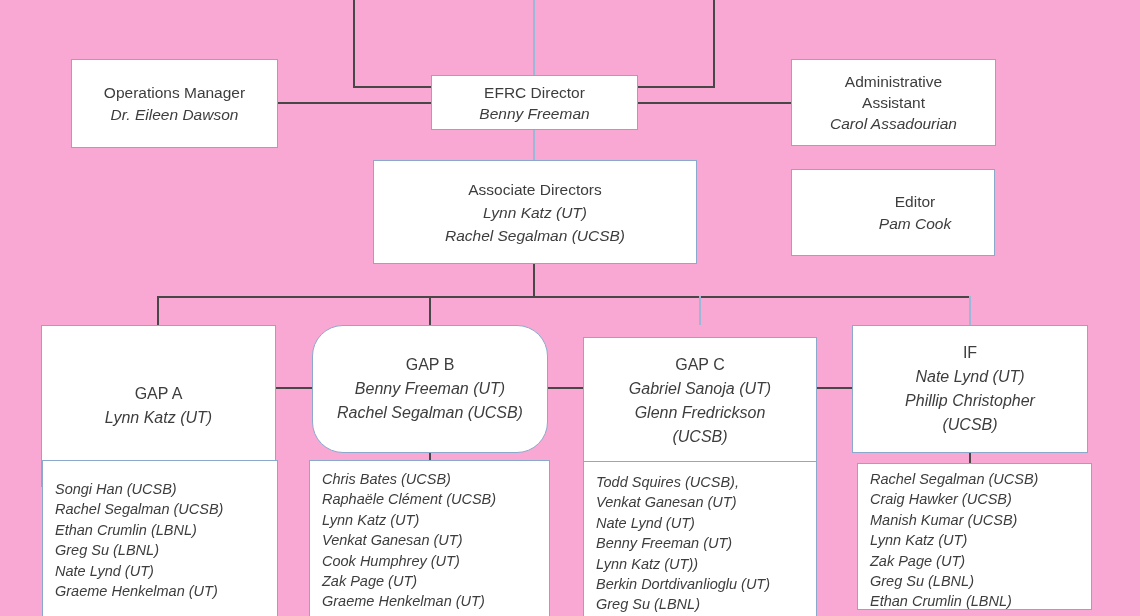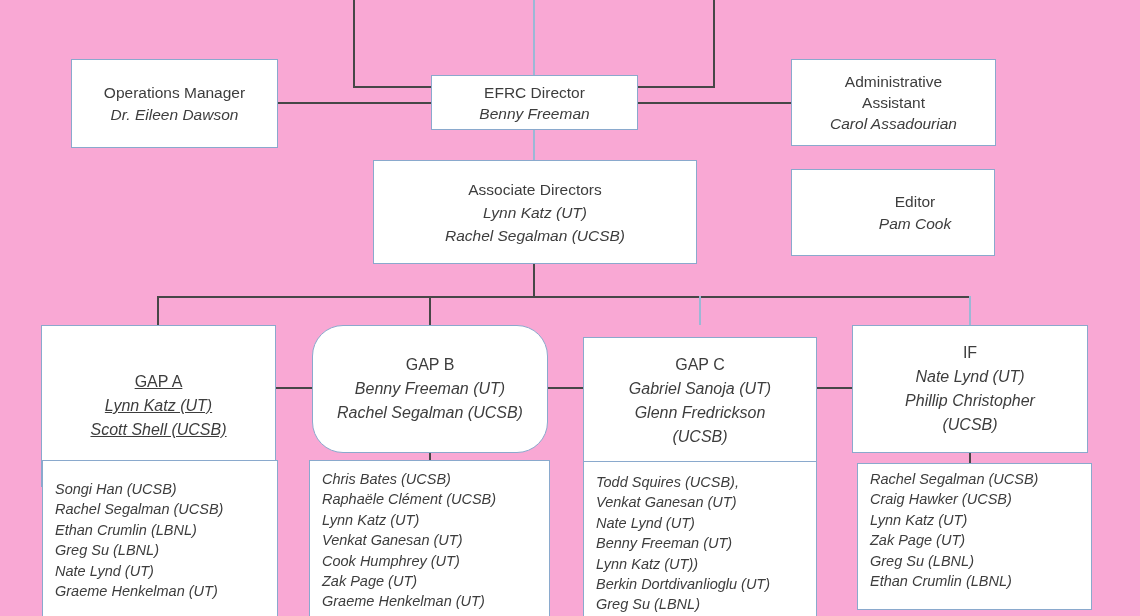--- a/index.html
+++ b/index.html
@@ -78,24 +78,23 @@
     <div class="t">Editor</div>
     <div class="n">Pam Cook</div>
   </div>
 
   <div class="box" style="left:373px;top:160px;width:324px;height:104px;">
     <div class="t" style="line-height:23px;">Associate Directors</div>
     <div class="n" style="line-height:23px;">Lynn Katz (UT)</div>
     <div class="n" style="line-height:23px;">Rachel Segalman (UCSB)</div>
   </div>
 
-  <div class="box big" style="left:41px;top:325px;width:235px;height:162px;text-decoration:underline;">
+  <div class="box big" style="left:41px;top:325px;width:235px;height:162px;">
     <div class="t">GAP A</div>
     <div class="n">Lynn Katz (UT)</div>
-    <div class="n">Scott Shell (UCSB)</div>
   </div>
 
   <div class="box big" style="left:312px;top:325px;width:236px;height:128px;border-radius:31px;">
     <div class="t">GAP B</div>
     <div class="n">Benny Freeman (UT)</div>
     <div class="n">Rachel Segalman (UCSB)</div>
   </div>
 
   <div class="box big" style="left:583px;top:337px;width:234px;height:128px;">
     <div class="t">GAP C</div>
@@ -133,19 +132,20 @@
       <div class="m">Venkat Ganesan (UT)</div>
       <div class="m">Nate Lynd (UT)</div>
       <div class="m">Benny Freeman (UT)</div>
       <div class="m">Lynn Katz (UT))</div>
       <div class="m">Berkin Dortdivanlioglu (UT)</div>
       <div class="m">Greg Su (LBNL)</div>
     </div>
   <div class="list" style="left:857px;top:463px;width:235px;height:147px;padding-top:5px;">
       <div class="m">Rachel Segalman (UCSB)</div>
       <div class="m">Craig Hawker (UCSB)</div>
+      <div class="m">Manish Kumar (UCSB)</div>
       <div class="m">Lynn Katz (UT)</div>
       <div class="m">Zak Page (UT)</div>
       <div class="m">Greg Su (LBNL)</div>
       <div class="m">Ethan Crumlin (LBNL)</div>
     </div>
 
 </div>
 
 </body></html>

